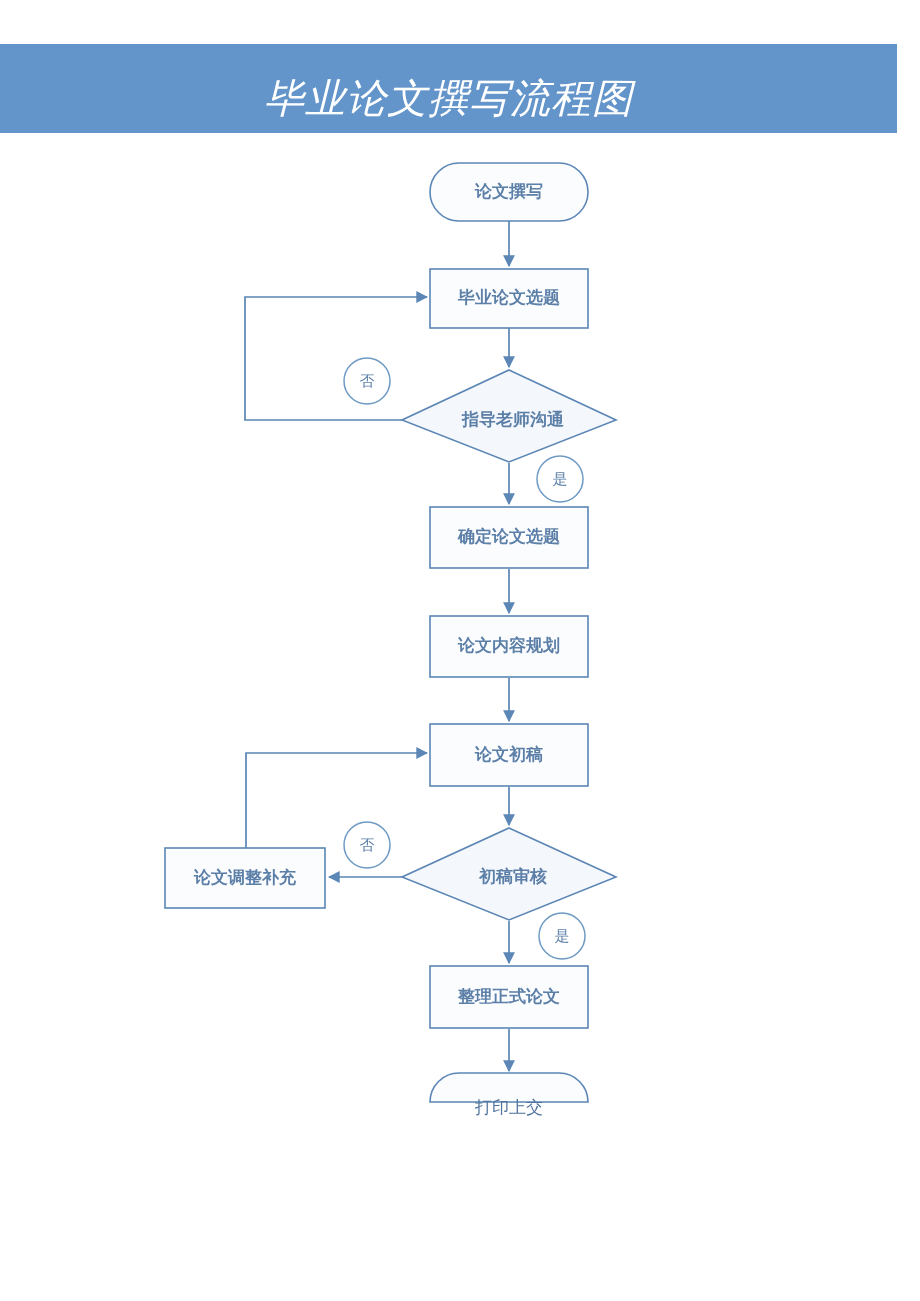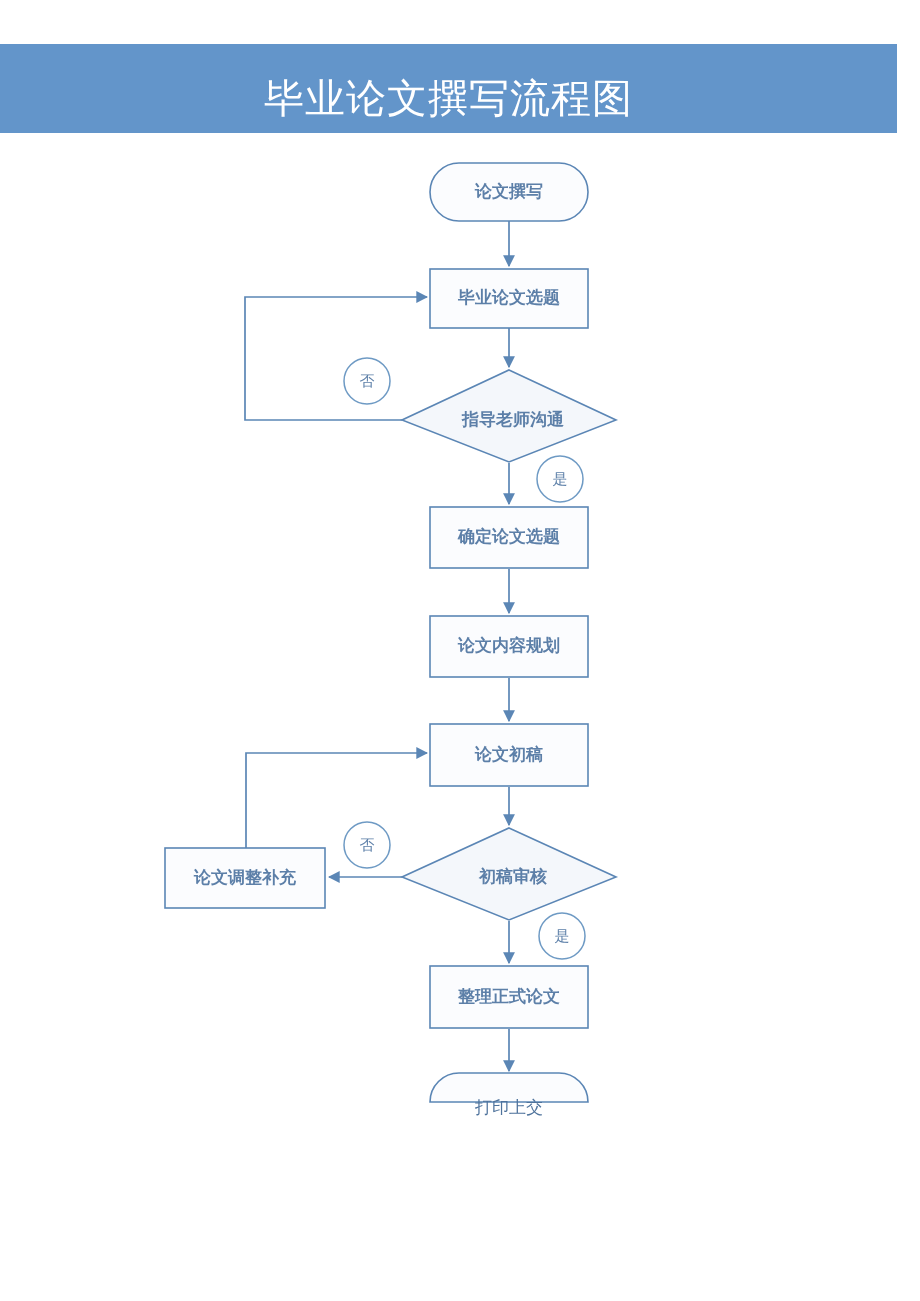--- a/index.html
+++ b/index.html
@@ -35,20 +35,21 @@
     height: 107px;
     display: flex;
     align-items: center;
     justify-content: center;
     color: #ffffff;
     font-size: 40px;
     line-height: 1;
     letter-spacing: 1px;
     font-weight: 400;
     white-space: nowrap;
+    font-style: italic;
   }
   
   #flowchart {
     position: absolute;
     left: 0;
     top: 0;
     width: 920px;
     height: 1301px;
   }
   .shape-outline {

